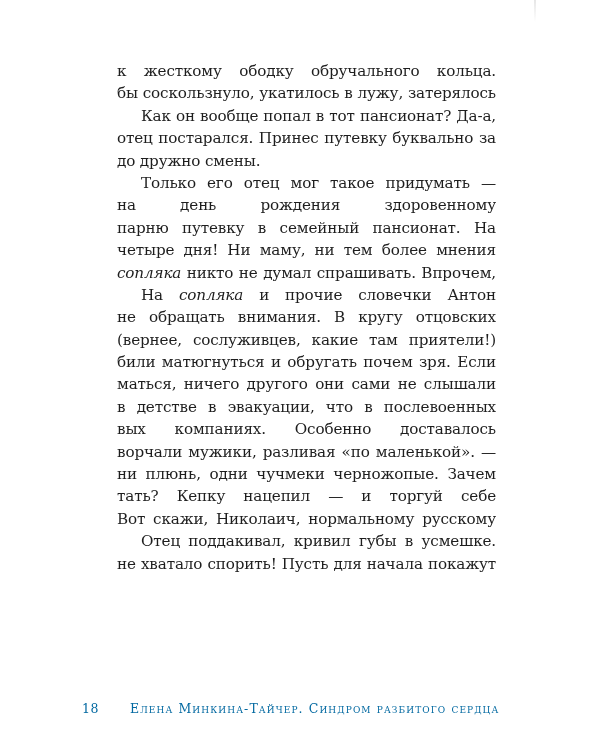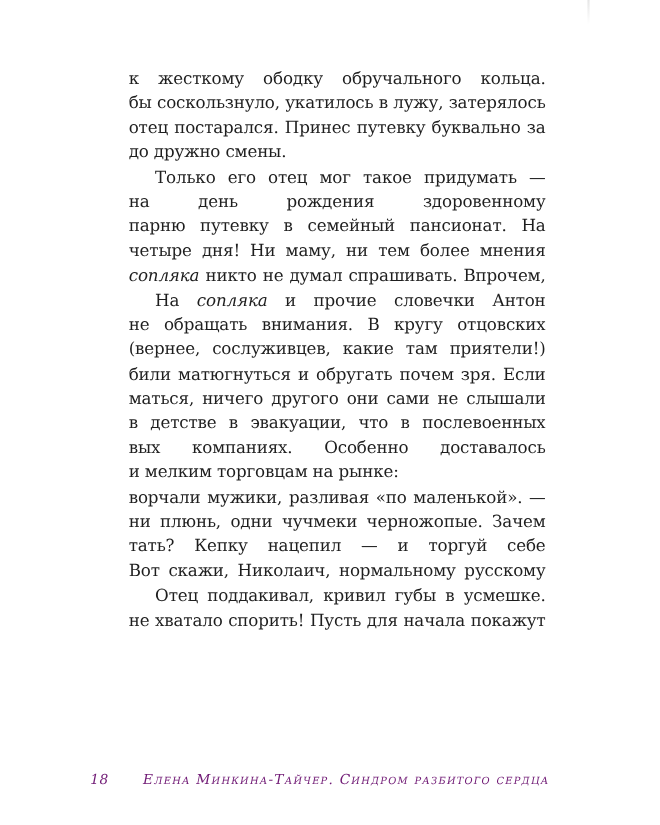--- a/index.html
+++ b/index.html
@@ -19,48 +19,48 @@
     display: block; height: 22.4px; line-height: 22.4px;
     font-size: 15.2px; white-space: nowrap;
     text-align: justify; text-align-last: justify;
     letter-spacing: -0.15px;
   }
   .line.last { text-align-last: left; }
   .line.indent { padding-left: 24px; }
   .line em { font-style: italic; margin-top: 43px; }
   .footer {
     position: absolute; left: 82px; top: 701px; width: 440px;
-    font-size: 12.5px; color: #701a75; white-space: nowrap; font-style: italic;
+    font-size: 12.5px; color: #0369a1; white-space: nowrap;
   }
   .footer .page-num { display: inline-block; width: 44px; letter-spacing: 0.5px; }
   .footer .running-head { font-variant: small-caps; letter-spacing: 1.1px; }
 </style>
 </head>
 <body>
 
 <div class="page-edge"></div>
 
 <div class="text-block" id="text-block">
     <div class="line" style="white-space: normal; overflow: hidden; height: 22.4px;">к жесткому ободку обручального кольца. Пусть</div>
     <div class="line" style="white-space: normal; overflow: hidden; height: 22.4px;">бы соскользнуло, укатилось в лужу, затерялось в по-</div>
+    <div class="line indent" style="white-space: normal; overflow: hidden; height: 22.4px;">Как он вообще попал в тот пансионат? Да-а,</div>
     <div class="line" style="white-space: normal; overflow: hidden; height: 22.4px;">отец постарался. Принес путевку буквально за сутки</div>
     <div class="line last">до дружно смены.</div>
     <div class="line indent" style="white-space: normal; overflow: hidden; height: 22.4px;">Только его отец мог такое придумать — подарить</div>
     <div class="line" style="white-space: normal; overflow: hidden; height: 22.4px;">на день рождения здоровенному двадцатилетнему</div>
     <div class="line" style="white-space: normal; overflow: hidden; height: 22.4px;">парню путевку в семейный пансионат. На двадцать</div>
     <div class="line" style="white-space: normal; overflow: hidden; height: 22.4px;"><span>четыре дня! Ни маму, ни тем более мнения </span><span></span></div>
     <div class="line" style="white-space: normal; overflow: hidden; height: 22.4px;"><span></span><em>сопляка</em><span> никто не думал спрашивать. Впрочем, мама</span></div>
     <div class="line indent" style="white-space: normal; overflow: hidden; height: 22.4px;"><span>На </span><em>сопляка</em><span> и прочие словечки Антон старался</span></div>
     <div class="line" style="white-space: normal; overflow: hidden; height: 22.4px;">не обращать внимания. В кругу отцовских приятелей</div>
     <div class="line" style="white-space: normal; overflow: hidden; height: 22.4px;">(вернее, сослуживцев, какие там приятели!) все лю-</div>
     <div class="line" style="white-space: normal; overflow: hidden; height: 22.4px;">били матюгнуться и обругать почем зря. Если заду-</div>
     <div class="line" style="white-space: normal; overflow: hidden; height: 22.4px;">маться, ничего другого они сами не слышали — что</div>
     <div class="line" style="white-space: normal; overflow: hidden; height: 22.4px;">в детстве в эвакуации, что в послевоенных дворо-</div>
     <div class="line" style="white-space: normal; overflow: hidden; height: 22.4px;">вых компаниях. Особенно доставалось лимитчикам</div>
-    <div class="line last">и мелким торговцам на рынке:</div>
     <div class="line" style="white-space: normal; overflow: hidden; height: 22.4px;">ворчали мужики, разливая «по маленькой». — Куда</div>
     <div class="line" style="white-space: normal; overflow: hidden; height: 22.4px;">ни плюнь, одни чучмеки черножопые. Зачем рабо-</div>
     <div class="line" style="white-space: normal; overflow: hidden; height: 22.4px;">тать? Кепку нацепил — и торгуй себе мандаринами!</div>
     <div class="line" style="white-space: normal; overflow: hidden; height: 22.4px;">Вот скажи, Николаич, нормальному русскому чело-</div>
     <div class="line indent" style="white-space: normal; overflow: hidden; height: 22.4px;">Отец поддакивал, кривил губы в усмешке. Еще</div>
     <div class="line" style="white-space: normal; overflow: hidden; height: 22.4px;">не хватало спорить! Пусть для начала покажут рус-</div>
   </div>
 
 <div class="footer">
   <span class="page-num">18</span>

